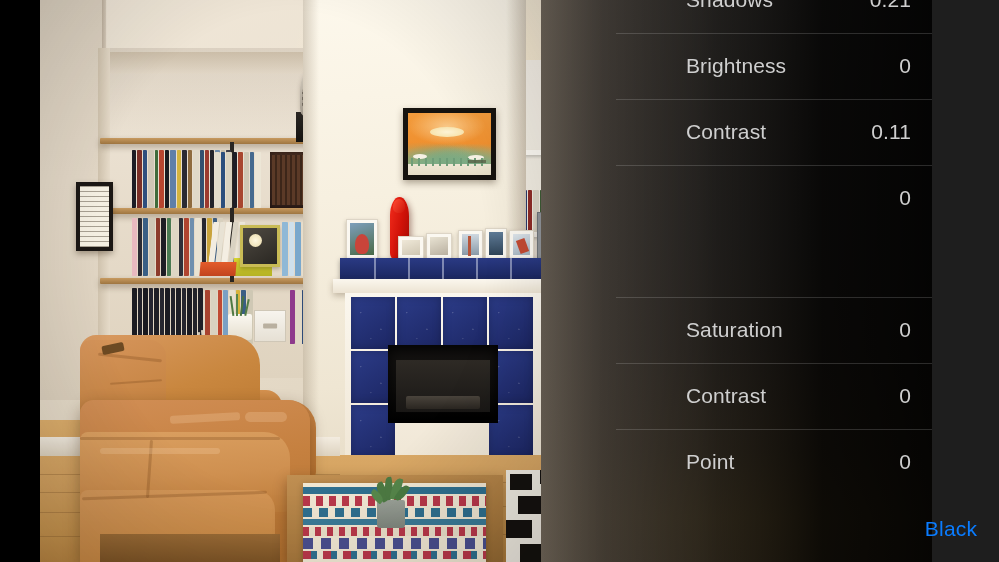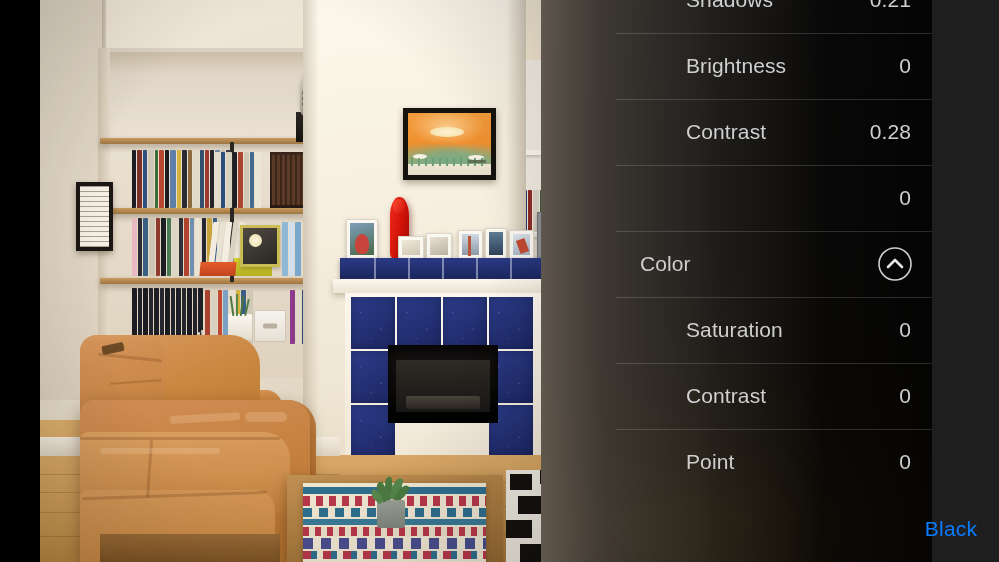--- a/index.html
+++ b/index.html
@@ -582,39 +582,28 @@
 
       <div class="row sub" style="top:33px;">
         <div class="divider"></div>
         <span class="label">Brightness</span>
         <span class="value">0</span>
       </div>
 
       <div class="row sub" style="top:99px;">
         <div class="divider"></div>
         <span class="label">Contrast</span>
-        <span class="value">0.28</span>
+        <span class="value">0.11</span>
       </div>
 
       <div class="row sub" style="top:165px;">
         <div class="divider"></div>
         <span class="value">0</span>
       </div>
 
-      <div class="row group" style="top:231px;">
-        <div class="divider"></div>
-        <span class="grp-icon"><span class="wheel"></span></span>
-        <span class="label">Color</span>
-        <span class="chev">
-          <svg viewBox="0 0 36 36">
-            <circle cx="18" cy="18" r="16" fill="none" stroke="#cfcfcf" stroke-width="1.6"></circle>
-            <polyline points="11,21 18,14 25,21" fill="none" stroke="#e6e6e6" stroke-width="2.6" stroke-linecap="round" stroke-linejoin="round"></polyline>
-          </svg>
-        </span>
-      </div>
 
       <div class="row sub" style="top:297px;padding-left:16px;">
         <div class="divider"></div>
         <span class="label">Saturation</span>
         <span class="value">0</span>
       </div>
 
       <div class="row sub" style="top:363px;">
         <div class="divider"></div>
         <span class="label">Contrast</span>

